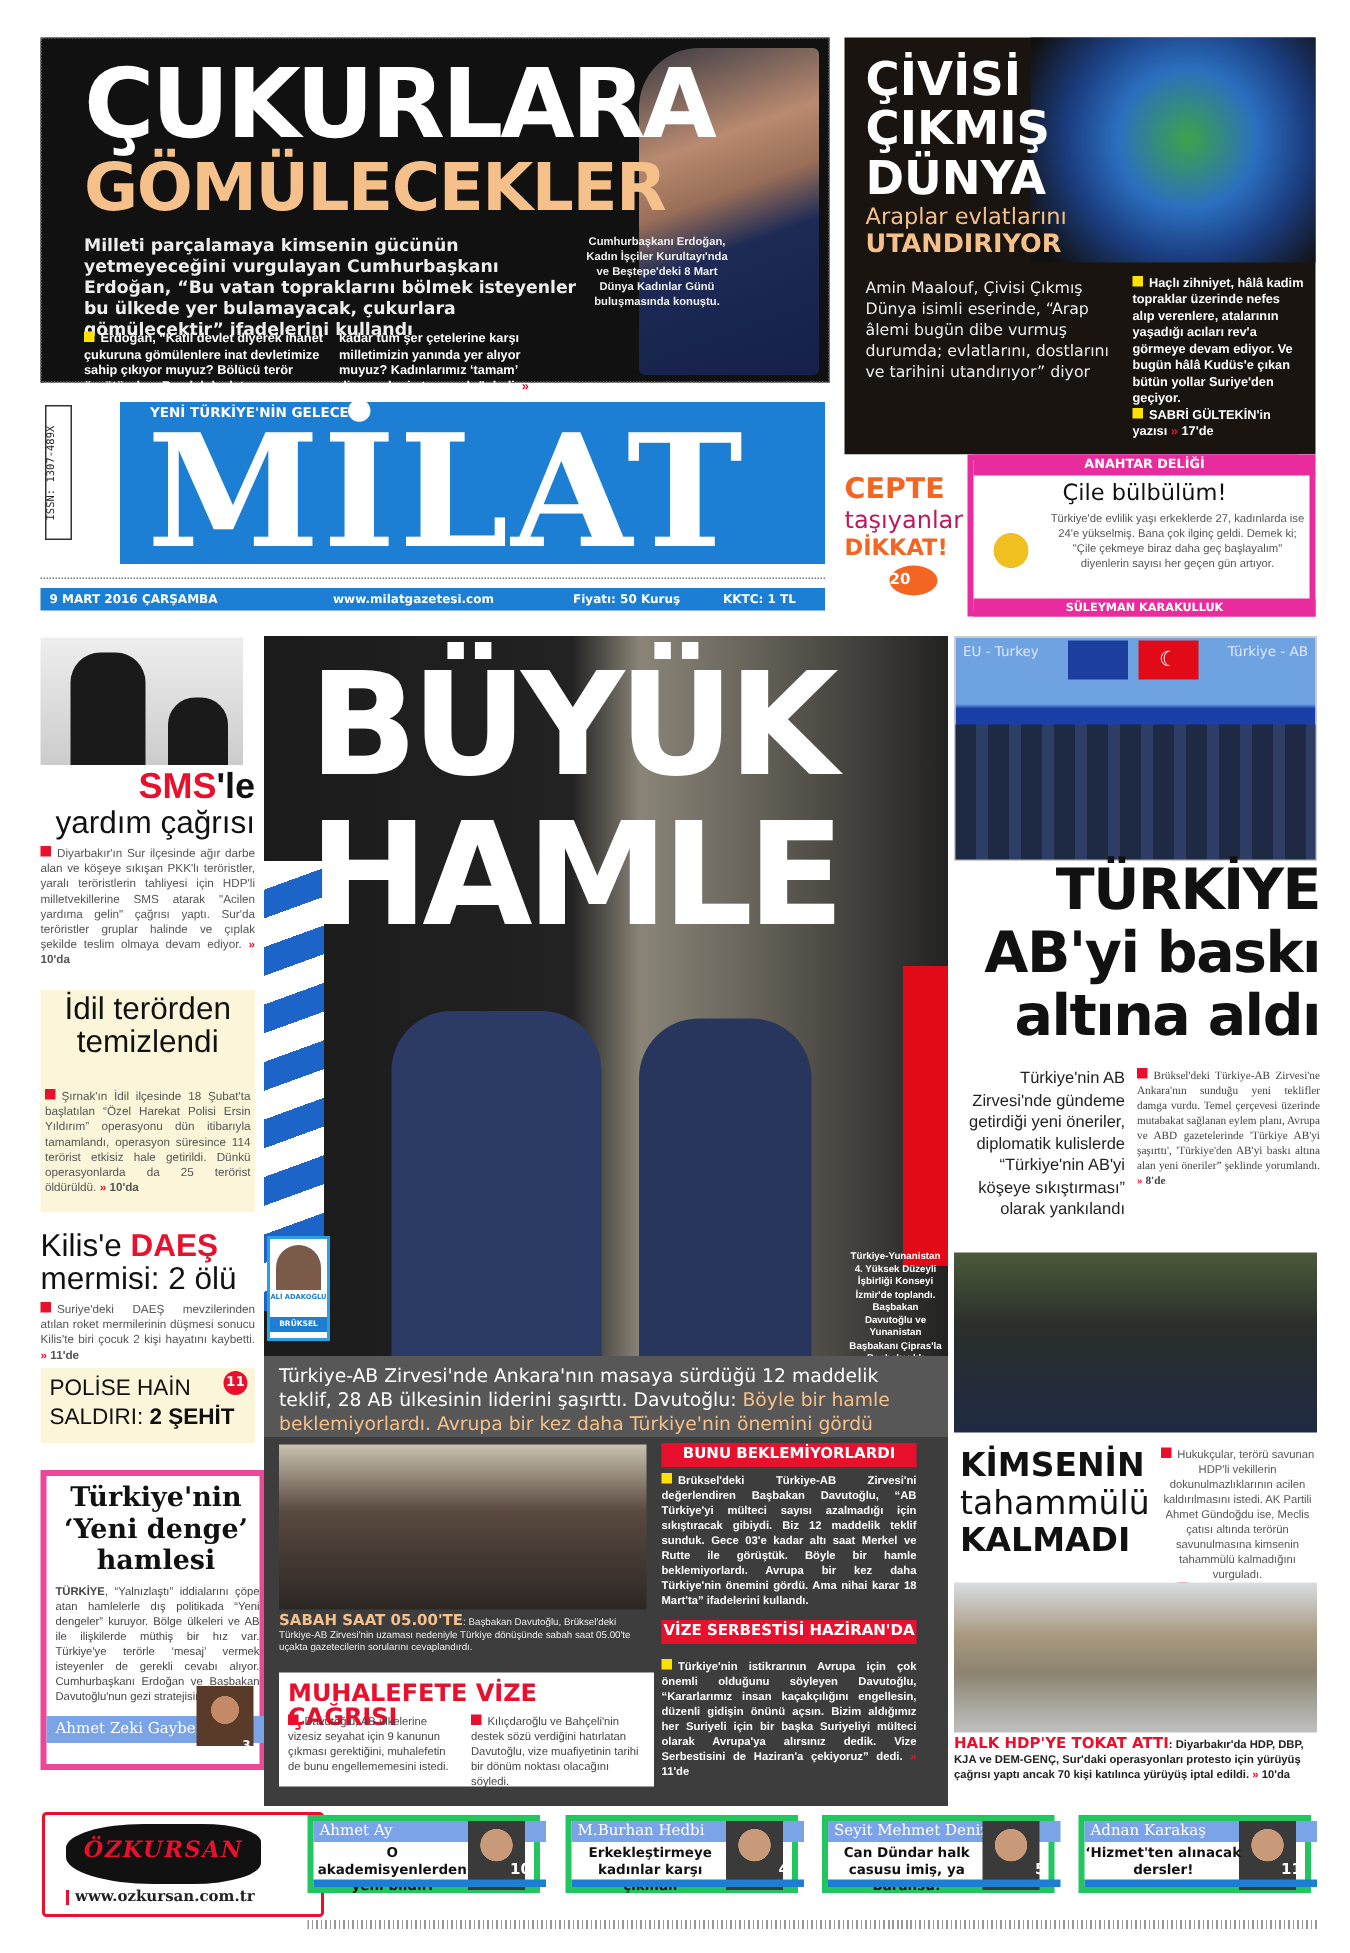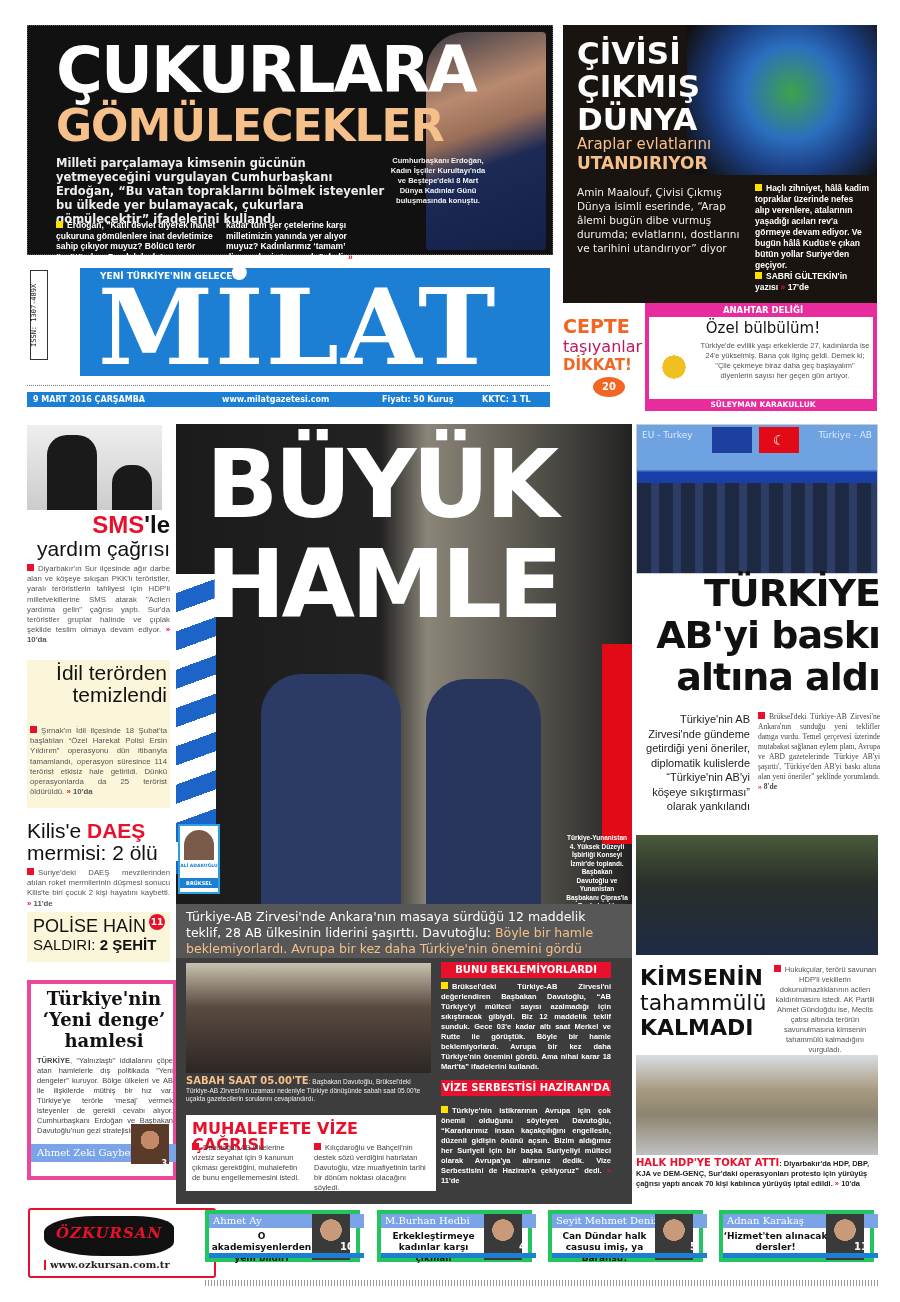--- a/index.html
+++ b/index.html
@@ -30,21 +30,21 @@
 #mast .logo{left:18px;top:8px;font:900 104px/1 "DejaVu Serif",serif;color:#fff;letter-spacing:2px}
 #isbn{left:30px;top:270px;width:18px;height:90px;background:#fff;border:1px solid #333;writing-mode:vertical-rl;transform:rotate(180deg);font:400 7px/1 "DejaVu Sans Mono",monospace;text-align:center;color:#222}
 #datebar{left:27px;top:392px;width:523px;height:15px;background:#1c7fd4;color:#fff;font:700 8px/15px "DejaVu Sans",sans-serif}
 #datebar span{position:absolute}
 #dots{left:27px;top:385px;width:523px;border-top:1px dotted #777}
 
 #key{left:563px;top:303px;width:314px;height:108px;background:#ffffff}
 #key .cepte1{left:0;top:14px;font:900 19px/1 "DejaVu Sans",sans-serif;color:#f26522}
 #key .cepte2{left:0;top:36px;font:400 16px/1 "DejaVu Sans",sans-serif;color:#be185d}
 #key .cepte3{left:0;top:55px;font:900 15px/1 "DejaVu Sans",sans-serif;color:#f26522}
-#key .pg{left:30px;top:74px;width:32px;height:20px;border-radius:50%;background:#f26522;color:#fff;font:700 10px/20px "DejaVu Sans",sans-serif;text-align:center}
+#key .pg{left:30px;top:74px;width:32px;height:20px;border-radius:50%;background:#f26522;color:#fff;font:700 10px/20px "DejaVu Sans",sans-serif;text-align:left}
 #key .box{left:82px;top:0;width:232px;height:108px;border:4px solid #e82b9d;border-radius:0 14px 0 0;background:#fff}
 #key .hdr{left:0;top:-4px;width:228px;height:14px;background:#e82b9d;color:#fff;font:700 8.5px/14px "DejaVu Sans",sans-serif;text-align:center}
 #key .title{left:0;top:14px;width:228px;text-align:center;font:400 15px/1 "DejaVu Sans",sans-serif;color:#111}
 #key .body{left:50px;top:34px;width:172px;font:400 7.5px/10px "Liberation Sans",sans-serif;color:#555;text-align:center}
 #key .sig{left:0;bottom:-4px;width:228px;height:12px;background:#e82b9d;color:#fff;font:700 7.5px/12px "DejaVu Sans",sans-serif;text-align:center}
 .lh{font:400 21px/22px "Liberation Sans",sans-serif;color:#111}
 .lbody{font:400 7.8px/10.2px "Liberation Sans",sans-serif;color:#555;text-align:justify}
 #sms-photo{left:27px;top:425px;width:135px;height:85px;background:linear-gradient(180deg,#eee,#ccc);}
 #sms-photo .fig{left:20px;top:10px;width:50px;height:75px;background:#1a1a1a;border-radius:20px 20px 0 0}
 #sms-photo .fig2{left:85px;top:40px;width:40px;height:45px;background:#1a1a1a;border-radius:18px 18px 0 0}
@@ -145,48 +145,48 @@
   <span style="left:455px">KKTC: 1 TL</span>
 </div>
 
 <div id="key" class="abs">
   <div class="abs cepte1">CEPTE</div>
   <div class="abs cepte2">taşıyanlar</div>
   <div class="abs cepte3">DİKKAT!</div>
   <div class="abs pg">20</div>
   <div class="abs box">
     <div class="abs hdr">ANAHTAR DELİĞİ</div>
-    <div class="abs title">Özel bülbülüm!</div>
+    <div class="abs title">Çile bülbülüm!</div>
     <div class="abs" style="left:8px;top:48px;width:34px;height:40px;background:radial-gradient(circle at 50% 30%,#f0c020 0 35%,transparent 36%)"></div>
     <div class="abs body">Türkiye'de evlilik yaşı erkeklerde 27, kadınlarda ise 24'e yükselmiş. Bana çok ilginç geldi. Demek ki; "Çile çekmeye biraz daha geç başlayalım" diyenlerin sayısı her geçen gün artıyor.</div>
     <div class="abs sig">SÜLEYMAN KARAKULLUK</div>
   </div>
 </div>
 
 <div id="sms-photo" class="abs">
   <div class="abs fig"></div>
   <div class="abs fig2"></div>
 </div>
 <div class="abs" style="left:27px;top:512px;width:143px">
   <div class="lh" style="font-size:24px;line-height:26px;text-align:right"><span style="color:#e8112d;font-weight:700">SMS</span><span style="font-weight:700">'le</span></div>
   <div class="lh" style="text-align:right">yardım çağrısı</div>
   <div class="lbody" style="margin-top:4px"><span class="rbullet"></span><span>Diyarbakır'ın Sur ilçesinde ağır darbe alan ve köşeye sıkışan PKK'lı teröristler, yaralı teröristlerin tahliyesi için HDP'li milletvekillerine SMS atarak "Acilen yardıma gelin" çağrısı yaptı. Sur'da teröristler gruplar halinde ve çıplak şekilde teslim olmaya devam ediyor.</span> <span class="arrow">»</span> <b>10'da</b></div>
 </div>
 <div id="idil-bg" class="abs"></div>
 <div class="abs" style="left:30px;top:662px;width:137px">
-  <div class="lh" style="text-align:right">İdil terörden temizlendi</div>
+  <div class="lh" style="text-align:center">İdil terörden temizlendi</div>
   <div class="lbody" style="margin-top:20px"><span class="rbullet"></span><span>Şırnak'ın İdil ilçesinde 18 Şubat'ta başlatılan “Özel Harekat Polisi Ersin Yıldırım” operasyonu dün itibarıyla tamamlandı, operasyon süresince 114 terörist etkisiz hale getirildi. Dünkü operasyonlarda da 25 terörist öldürüldü.</span> <span class="arrow">»</span> <b>10'da</b></div>
 </div>
 <div class="abs" style="left:27px;top:820px;width:143px">
   <div class="lh"><span>Kilis'e </span><span style="color:#e8112d;font-weight:700">DAEŞ</span></div>
   <div class="lh">mermisi: 2 ölü</div>
   <div class="lbody" style="margin-top:4px"><span class="rbullet"></span><span>Suriye'deki DAEŞ mevzilerinden atılan roket mermilerinin düşmesi sonucu Kilis'te biri çocuk 2 kişi hayatını kaybetti.</span> <span class="arrow">»</span> <b>11'de</b></div>
 </div>
 <div id="polis" class="abs">
-  <div class="abs lh" style="left:6px;top:5px;font-size:18px;line-height:18px">POLİSE HAİN</div>
+  <div class="abs lh" style="left:6px;top:5px;font-size:15px;line-height:18px">POLİSE HAİN</div>
   <div class="abs lh" style="left:6px;top:24px;font-size:15px;line-height:18px"><span>SALDIRI: </span><b>2 ŞEHİT</b></div>
   <div class="abs" style="left:122px;top:2px;width:16px;height:16px;border-radius:50%;background:#e8112d;color:#fff;font:700 9px/16px 'DejaVu Sans',sans-serif;text-align:center">11</div>
 </div>
 
 <div id="yeni" class="abs">
   <div class="abs h">Türkiye'nin ‘Yeni denge’ hamlesi</div>
   <div class="abs b"><b>TÜRKİYE</b><span>, “Yalnızlaştı” iddialarını çöpe atan hamlelerle dış politikada “Yeni dengeler” kuruyor. Bölge ülkeleri ve AB ile ilişkilerde müthiş bir hız var. Türkiye'ye terörle ‘mesaj’ vermek isteyenler de gerekli cevabı alıyor. Cumhurbaşkanı Erdoğan ve Başbakan Davutoğlu'nun gezi stratejisine dikkat!</span></div>
   <div class="abs nm">Ahmet Zeki Gayberi</div>
   <div class="abs ph"></div>
   <div class="abs pg">3</div>

